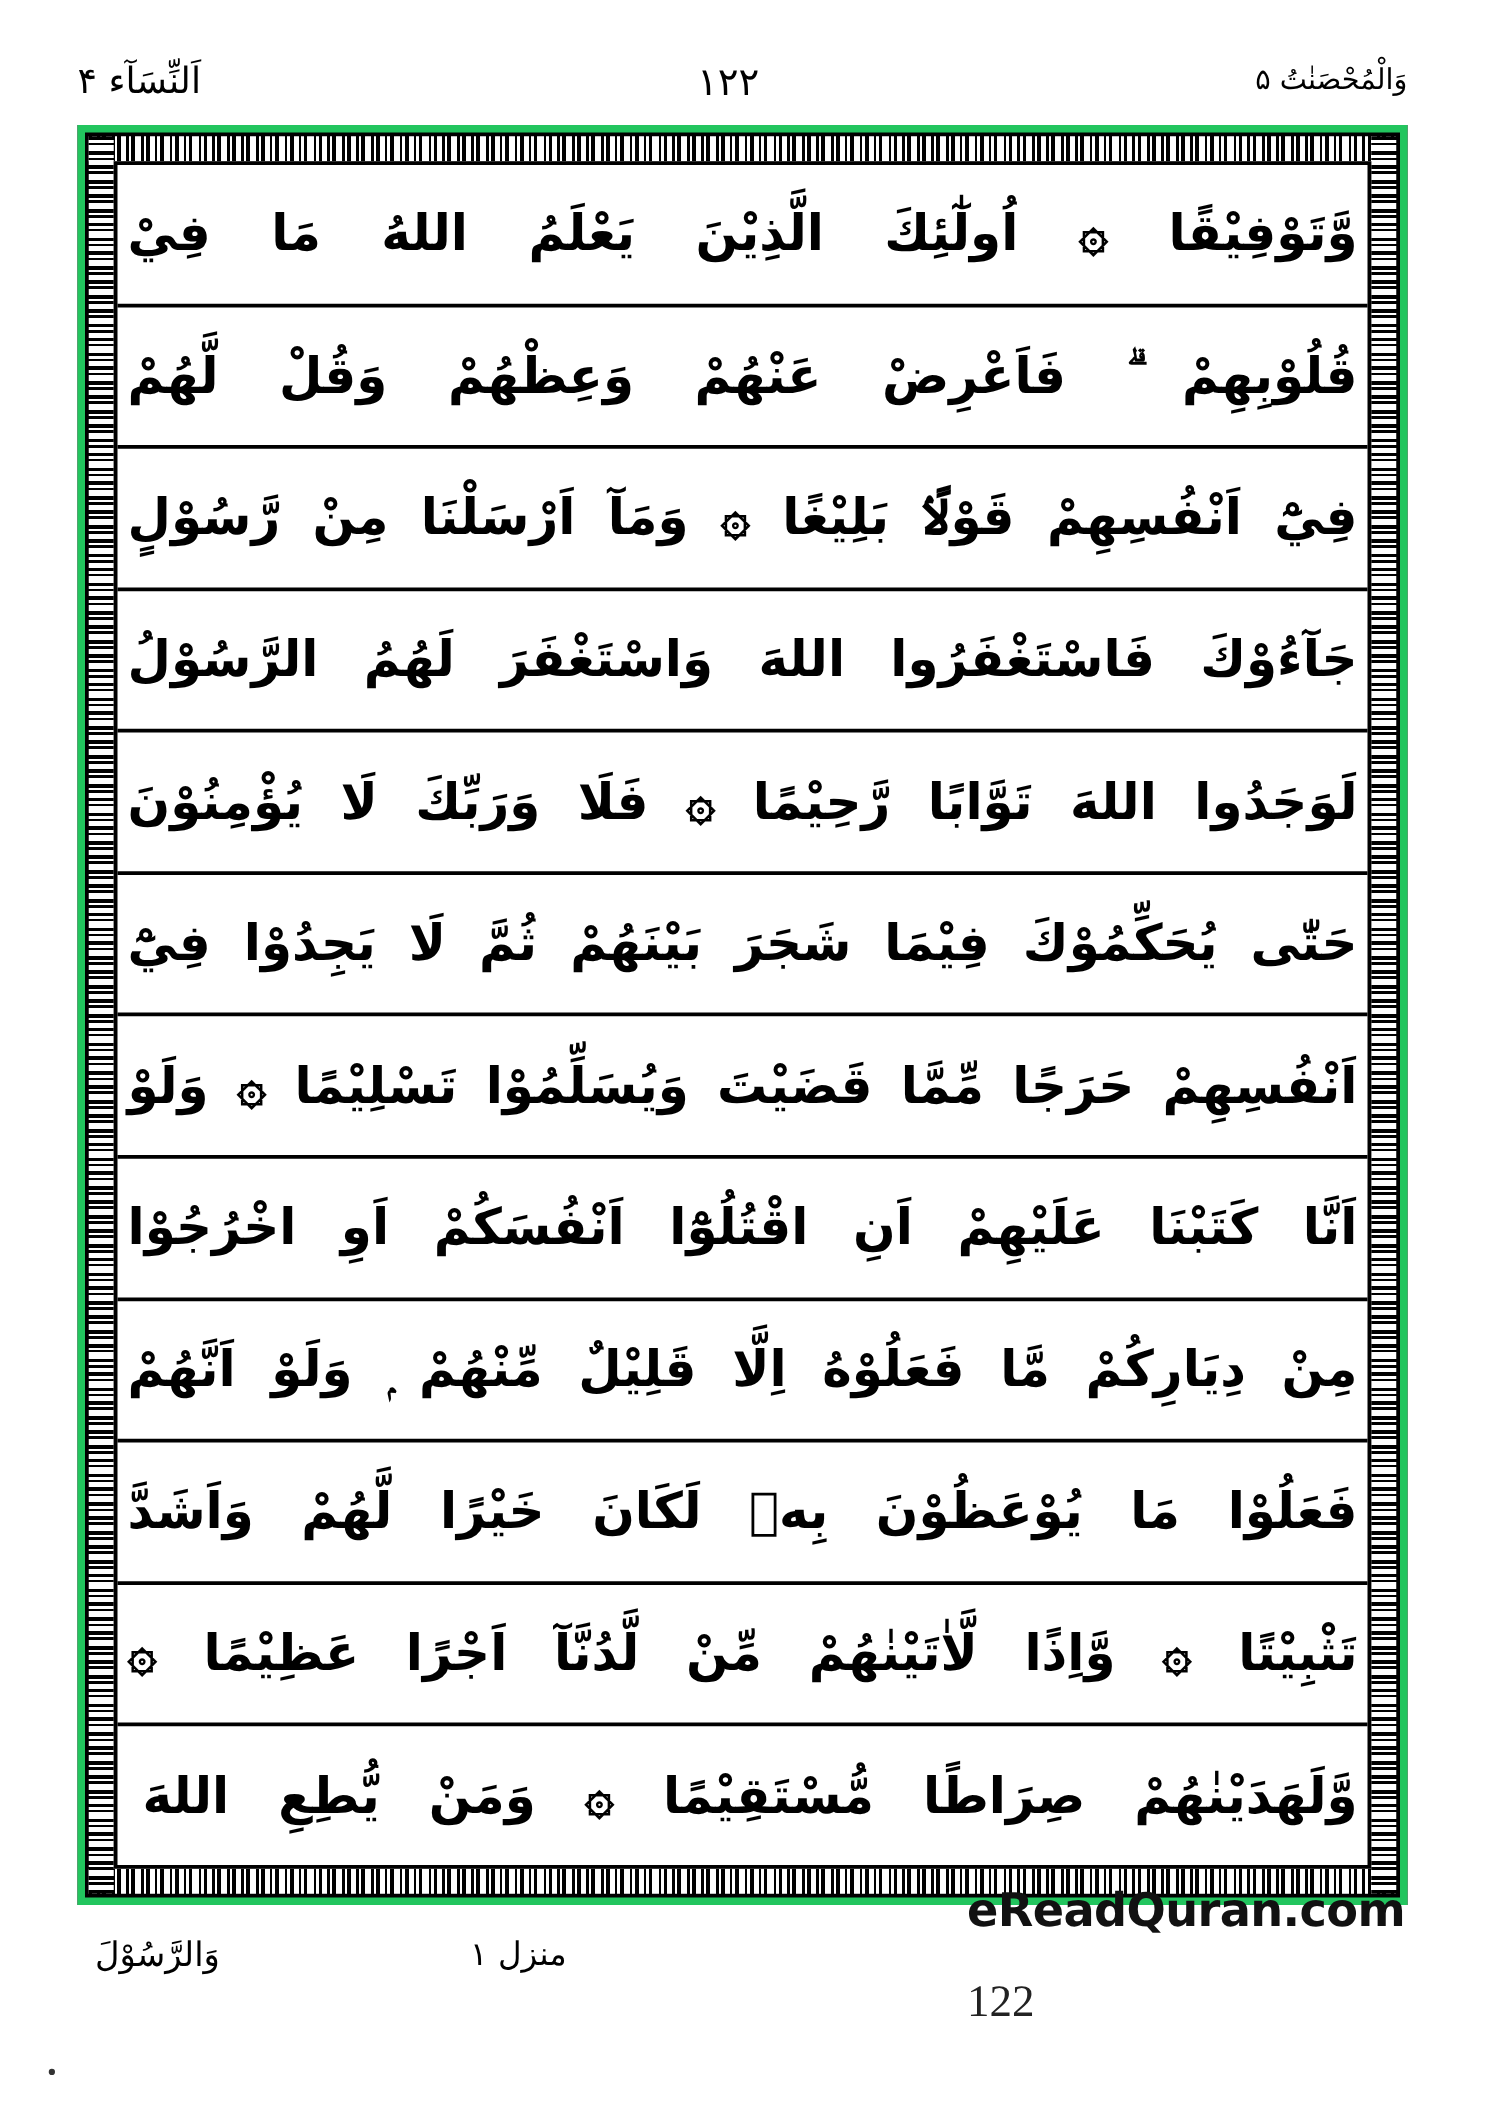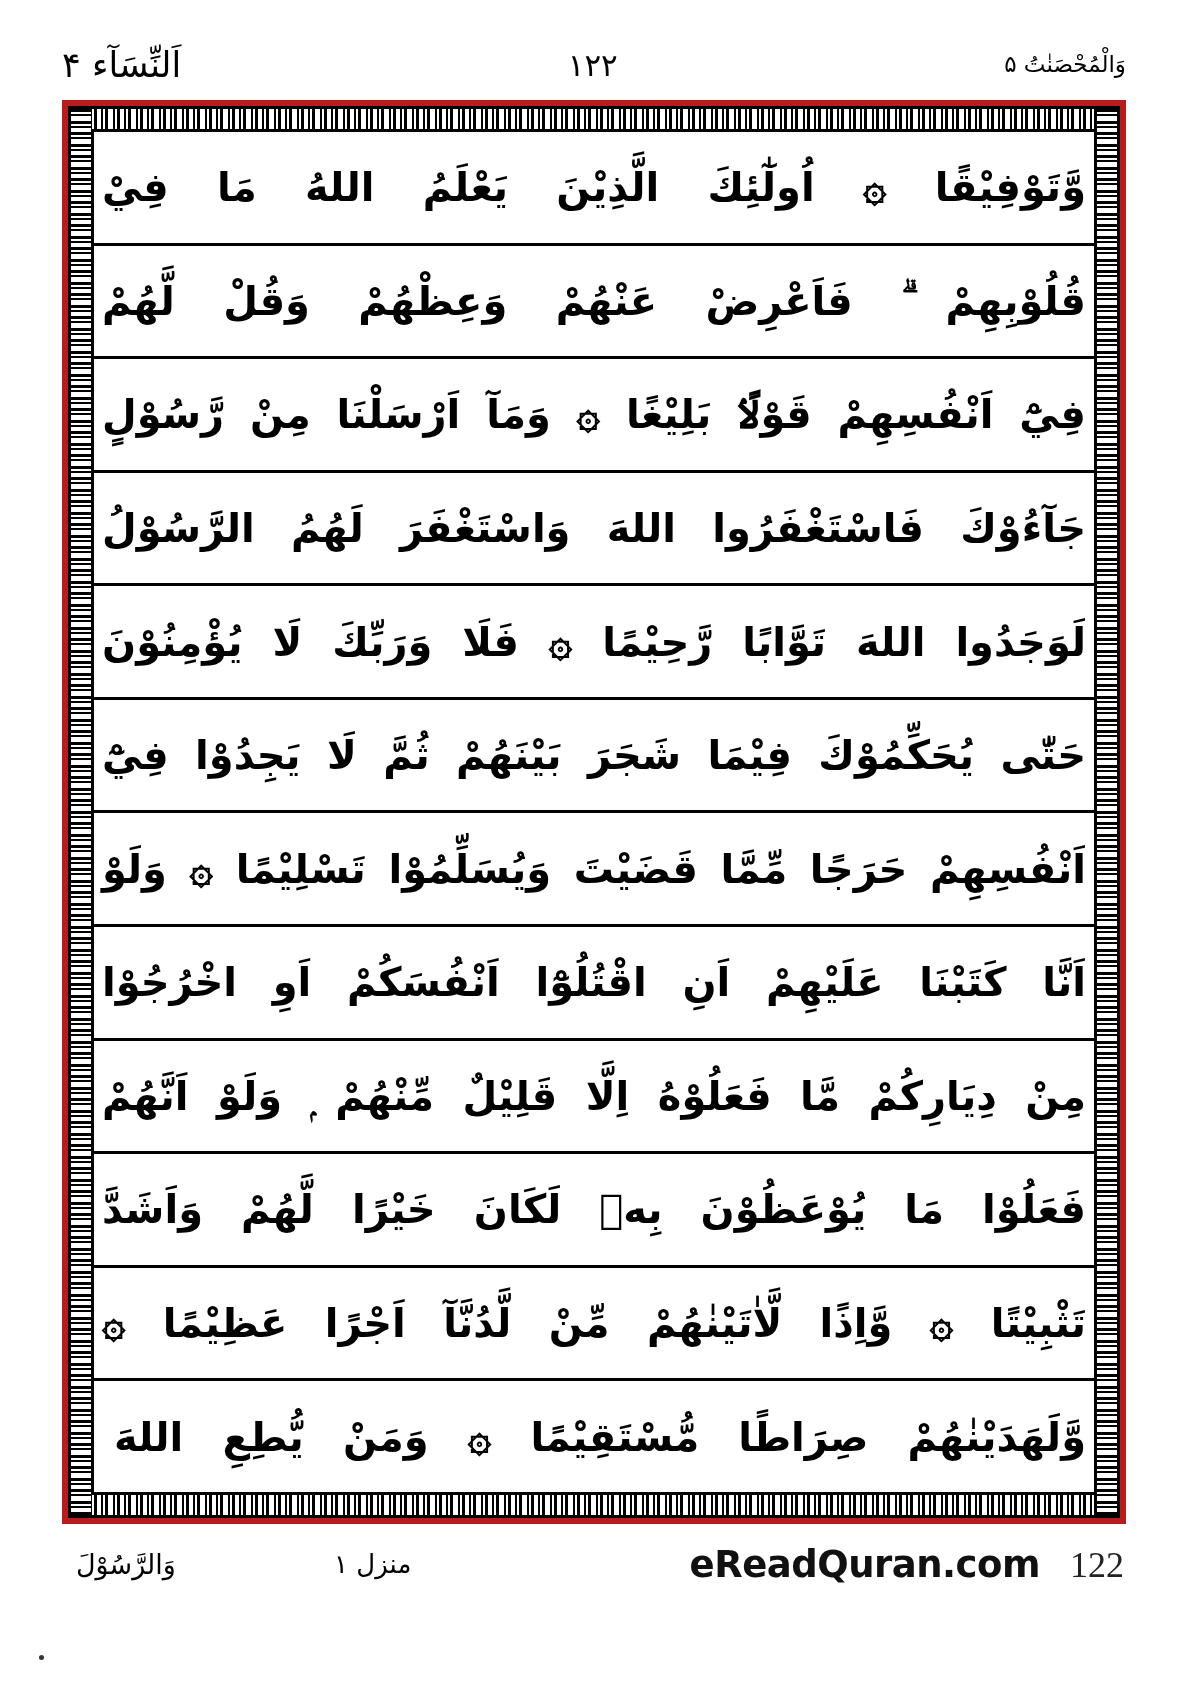--- a/index.html
+++ b/index.html
@@ -21,21 +21,21 @@
     top: 34px;
     left: 48px;
     right: 48px;
     height: 62px;
     display: flex;
     align-items: center;
     justify-content: space-between;
   }
   .hdr-side {
     font-family: "DejaVu Sans", sans-serif;
-    font-size: 35px;
+    font-size: 29px;
     color: #000;
     direction: rtl;
     white-space: nowrap;
     line-height: 1.1;
   }
   .hdr-left  { text-align: left;  padding-left: 14px; }
   .hdr-right { text-align: left; padding-right: 16px; font-size: 23px; }
   .hdr-center {
     font-family: Liberation Sans, sans-serif;
     font-size: 31px;
@@ -45,21 +45,21 @@
   }
 
   
   .quran-frame {
     position: absolute;
     top: 100px;
     left: 62px;
     width: 1064px;
     height: 1424px;
     box-sizing: border-box;
-    border: 6px solid #b91c1c;
+    border: 6px solid #22c55e;
     padding: 3px;
     background: #000;
   }
   
   .ornament-band {
     position: absolute;
     box-sizing: border-box;
     background:
       repeating-linear-gradient(90deg,
         #000 0px, #000 3px,
@@ -161,20 +161,21 @@
     direction: rtl;
     color: #000;
     white-space: nowrap;
     margin-right: 120px;
   }
   .ftr-right {
     display: flex;
     align-items: baseline;
     gap: 30px;
     padding-right: 18px;
+    flex-direction: column;
   }
   .brand {
     font-family: "DejaVu Sans", sans-serif;
     font-size: 37px;
     font-weight: 700;
     color: #111;
     letter-spacing: -0.5px;
     white-space: nowrap;
   }
   .page-num-bottom {

